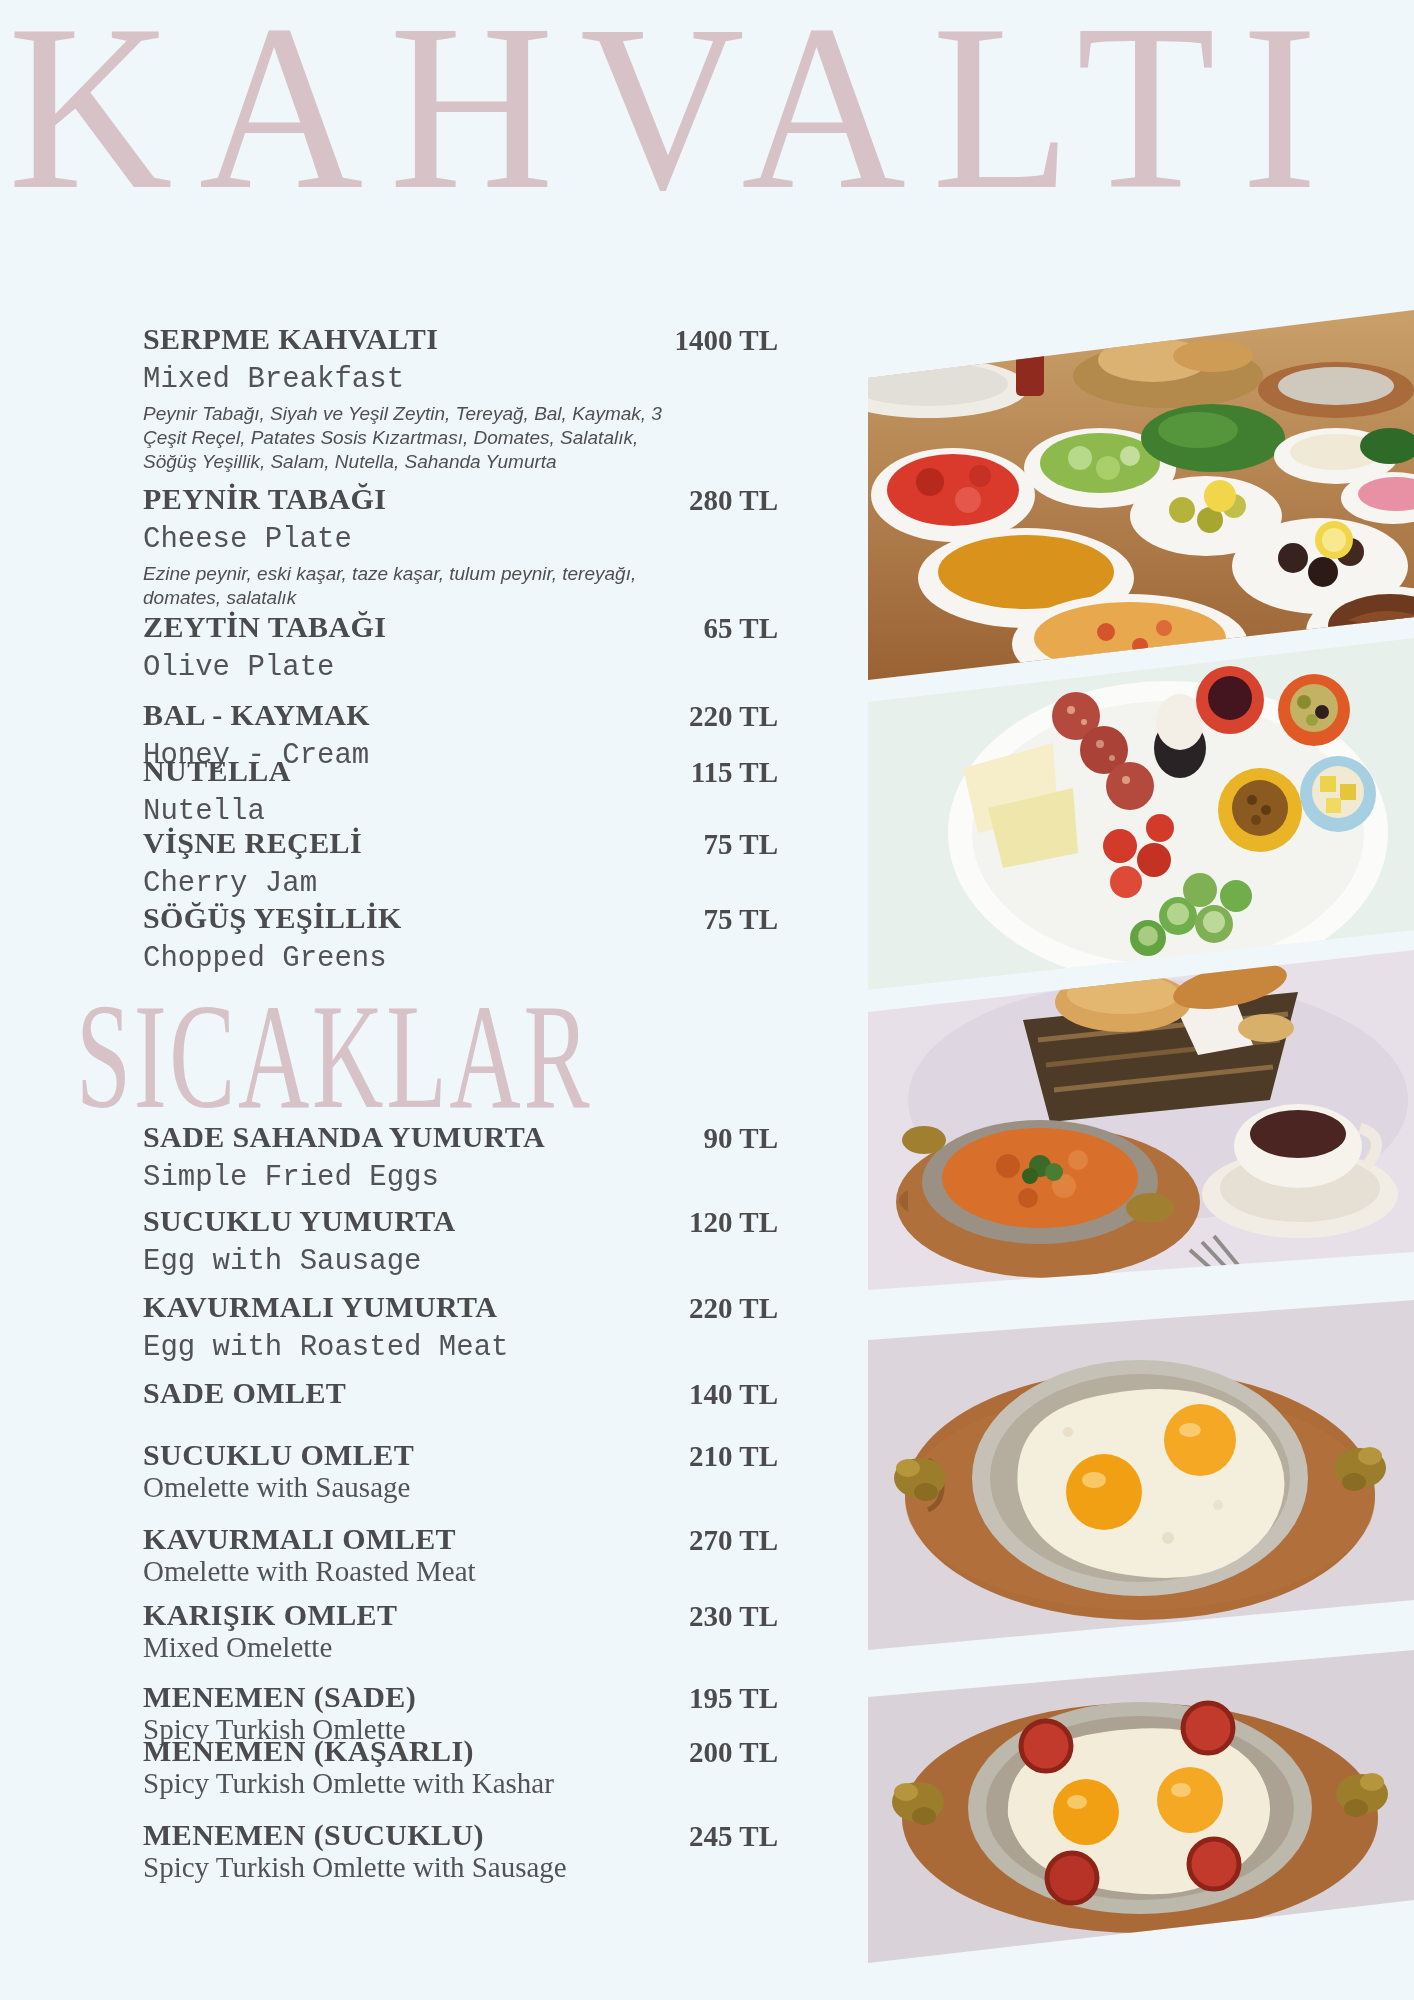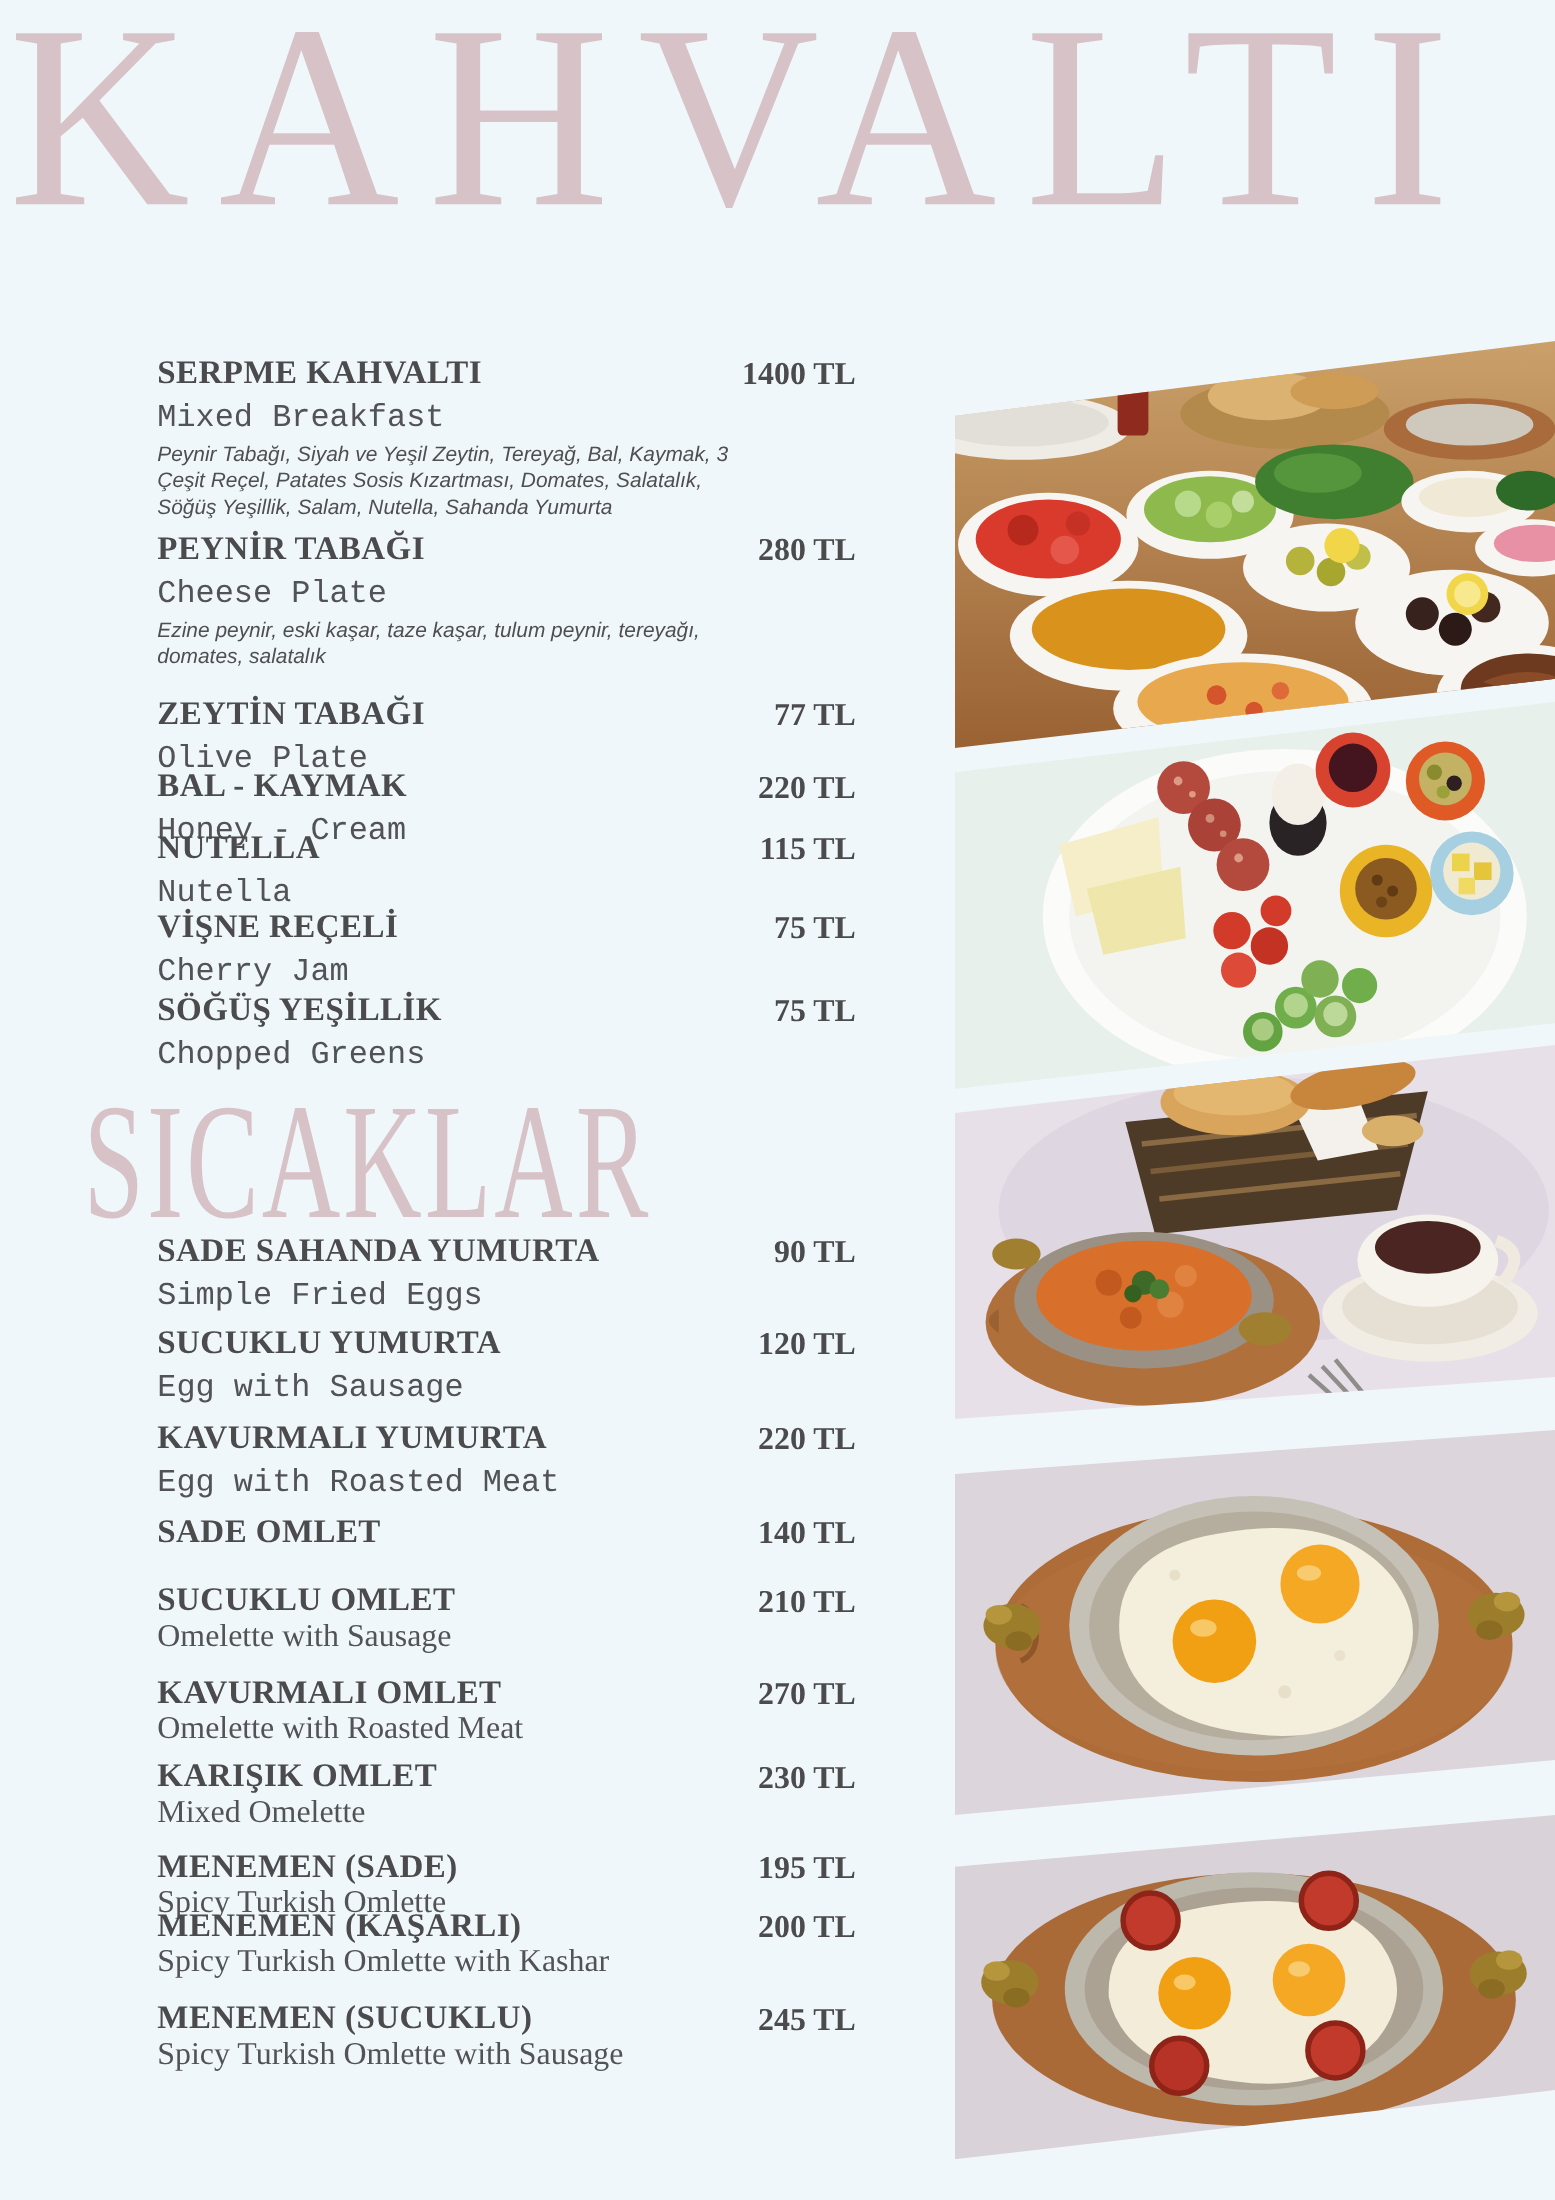--- a/index.html
+++ b/index.html
@@ -70,23 +70,23 @@
   <div class="pr">1400 TL</div>
   <div class="en">Mixed Breakfast</div>
   <div class="ds">Peynir Tabağı, Siyah ve Yeşil Zeytin, Tereyağ, Bal, Kaymak, 3 Çeşit Reçel, Patates Sosis Kızartması, Domates, Salatalık, Söğüş Yeşillik, Salam, Nutella, Sahanda Yumurta</div>
 </div>
 <div class="row sp" style="top:482px">
   <div class="nm">PEYNİR TABAĞI</div>
   <div class="pr">280 TL</div>
   <div class="en">Cheese Plate</div>
   <div class="ds">Ezine peynir, eski kaşar, taze kaşar, tulum peynir, tereyağı, domates, salatalık</div>
 </div>
-<div class="row sp" style="top:632px">
+<div class="row sp" style="top:610px">
   <div class="nm">ZEYTİN TABAĞI</div>
-  <div class="pr">77 TL</div>
+  <div class="pr">65 TL</div>
   <div class="en">Olive Plate</div>
 </div>
 <div class="row sp" style="top:698px">
   <div class="nm">BAL - KAYMAK</div>
   <div class="pr">220 TL</div>
   <div class="en">Honey - Cream</div>
 </div>
 <div class="row sp" style="top:754px">
   <div class="nm">NUTELLA</div>
   <div class="pr">115 TL</div>

